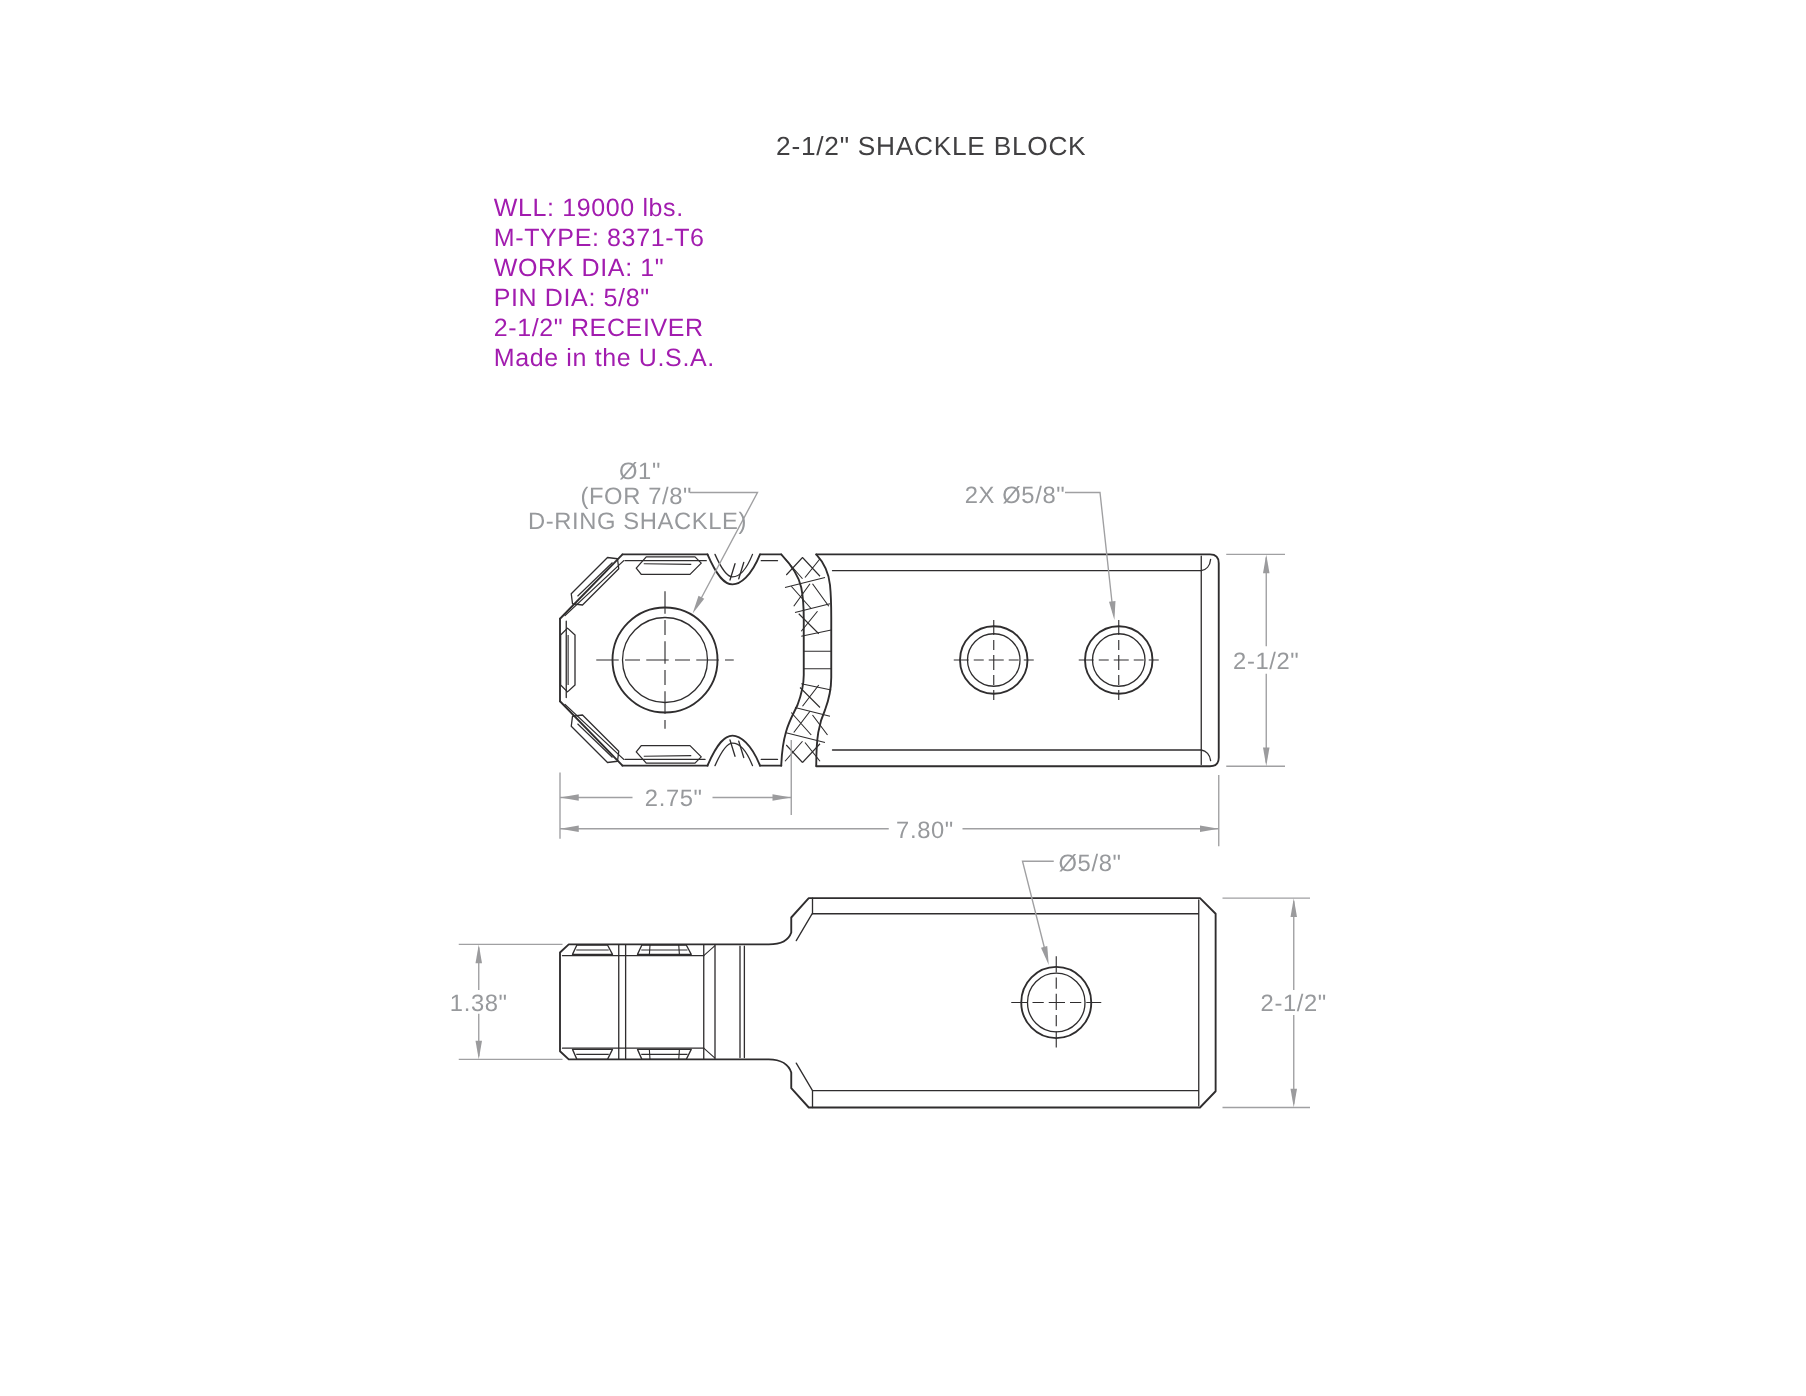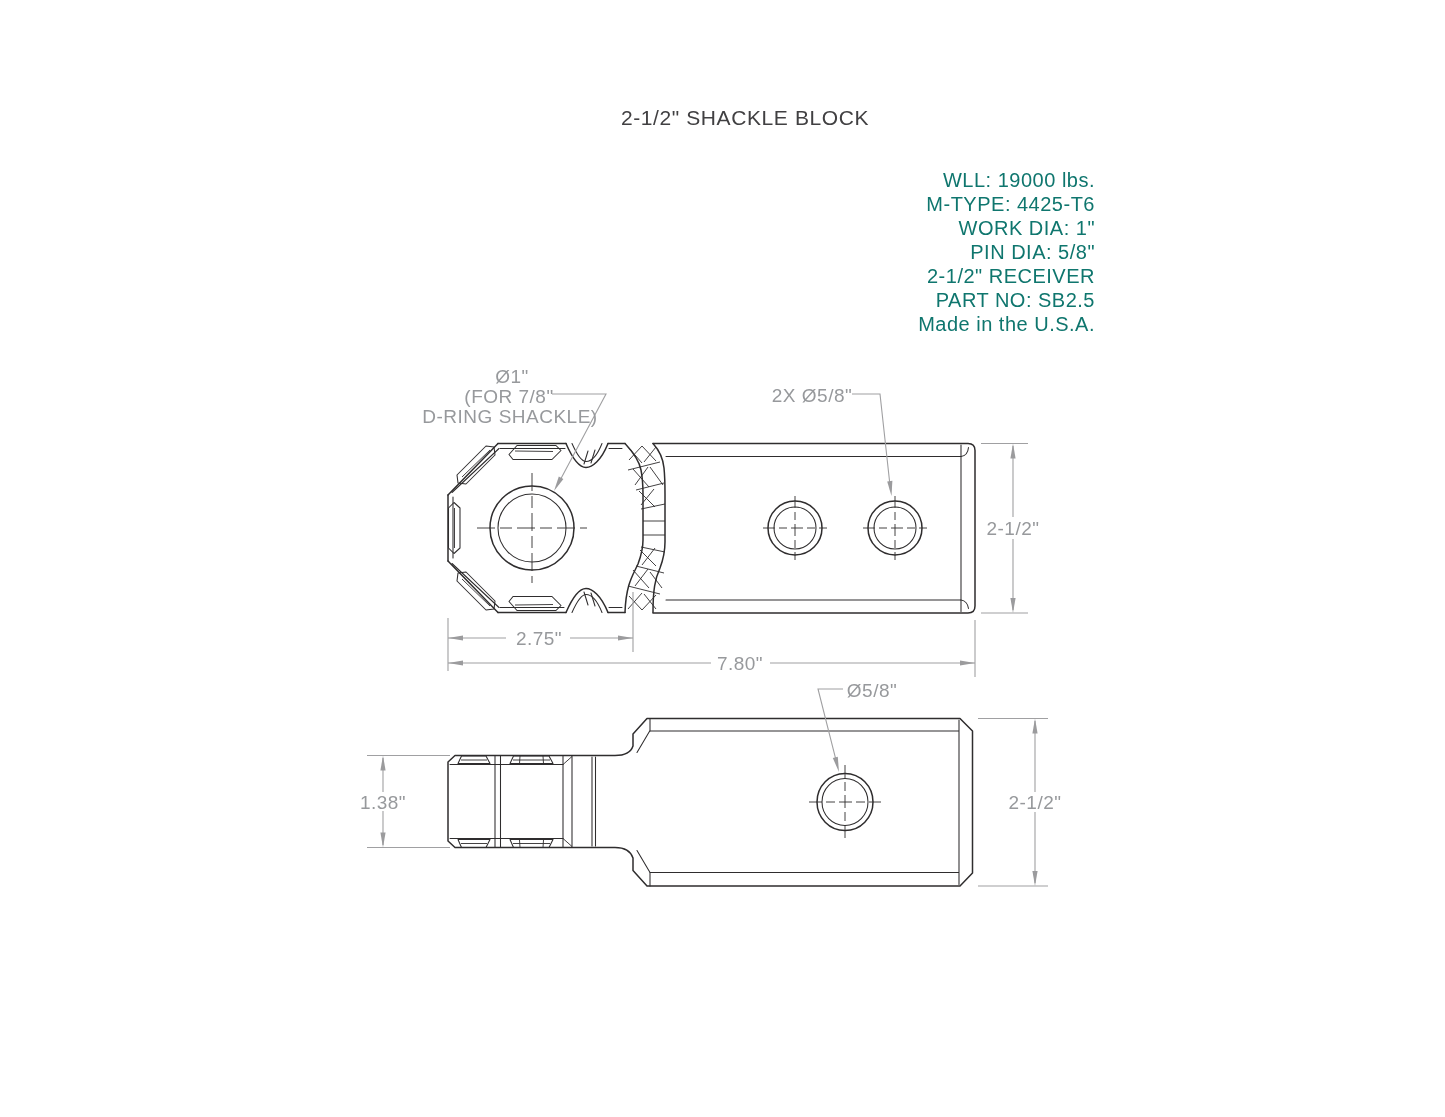--- a/index.html
+++ b/index.html
@@ -1,43 +1,42 @@
 <!DOCTYPE html>
 <html><head>
 <meta charset="utf-8">
 <style>
   html,body{margin:0;padding:0;background:#ffffff;}
   #page{position:relative;width:1445px;height:1117px;background:#fff;overflow:hidden;
         font-family:"Liberation Sans",sans-serif;}
   .title{position:absolute;left:445px;top:106px;width:600px;text-align:center;
          font-size:21px;letter-spacing:0.6px;color:#414042;}
-  .specs{position:absolute;left:395px;top:168px;width:700px;text-align:right;
-         font-size:20px;line-height:24px;letter-spacing:0.5px;color:#0f766e;}
+  .specs{position:absolute;left:395px;top:155px;width:700px;text-align:left;
+         font-size:20px;line-height:24px;letter-spacing:0.5px;color:#a21caf;}
   svg{position:absolute;left:0;top:0;}
   .dk{stroke:#2f2d2e;fill:none;stroke-width:1.5;stroke-linejoin:round;stroke-linecap:round;}
   .dk2{stroke:#2f2d2e;fill:none;stroke-width:1.05;stroke-linejoin:round;stroke-linecap:round;}
   .cl{stroke:#2f2d2e;fill:none;stroke-width:0.9;}
   .gy{stroke:#a0a0a2;fill:none;stroke-width:1.1;}
   .ar{fill:#9b9b9d;stroke:none;}
   .dimtxt{fill:#97999c;font-size:19px;letter-spacing:0.5px;font-family:"Liberation Sans",sans-serif;}
 </style>
 </head>
 <body>
 
 <div id="page">
 
   <div class="title">2-1/2" SHACKLE BLOCK</div>
 
   <div class="specs">
     <div>WLL: 19000 lbs.</div>
-    <div>M-TYPE: 4425-T6</div>
+    <div>M-TYPE: 8371-T6</div>
     <div>WORK DIA: 1"</div>
     <div>PIN DIA: 5/8"</div>
     <div>2-1/2" RECEIVER</div>
-    <div>PART NO: SB2.5</div>
     <div>Made in the U.S.A.</div>
   </div>
 
   <svg width="1445" height="1117" viewBox="0 0 1445 1117">
 
     <g>
 
       <g>
         <path class="dk" d="M 498,443.5 L 566,443.5"></path>
         <path class="dk" d="M 608,443.5 L 625,443.5"></path>

